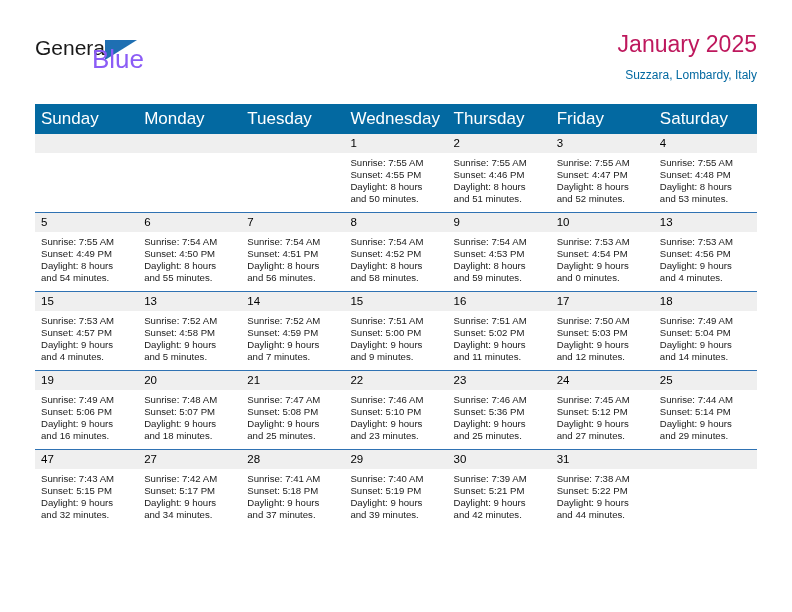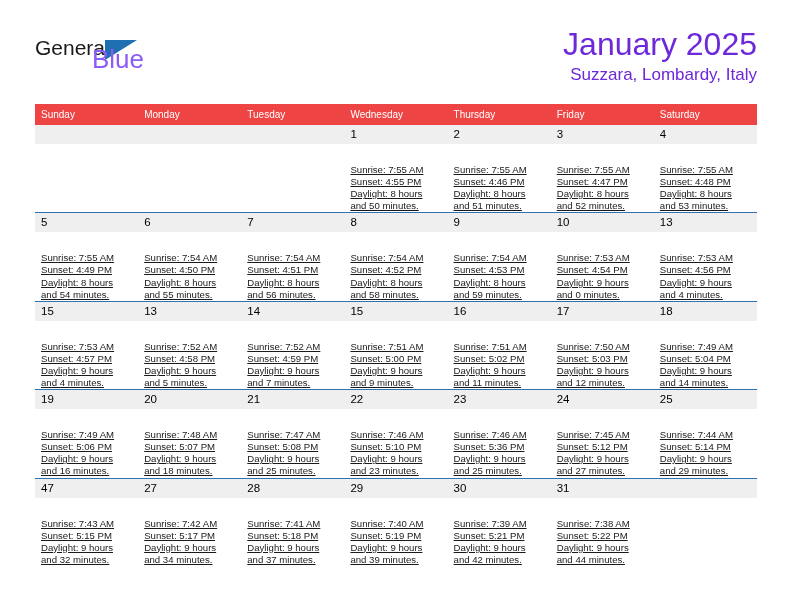--- a/index.html
+++ b/index.html
@@ -73,48 +73,48 @@
     background: #ffffff;
   }
 
   .title-block {
     position: absolute;
     right: 0;
     top: 0;
     text-align: right;
   }
   .cal-title {
-    font-size: 32px;
-    color: #6d28d9;
+    font-size: 23px;
+    color: #be185d;
     line-height: 32px;
     font-weight: 400;
     white-space: nowrap;
   }
   .cal-subtitle {
-    font-size: 17px;
-    color: #6d28d9;
+    font-size: 12px;
+    color: #0369a1;
     line-height: 22px;
     margin-top: 4px;
     font-weight: 400;
     white-space: nowrap;
   }
 
   
   .calendar {
     position: absolute;
     left: 35px;
     top: 104px;
     width: 722px;
     border-collapse: collapse;
     table-layout: fixed;
   }
   .calendar th {
-    background: #ef4444;
+    background: #0369a1;
     color: #ffffff;
-    font-size: 10px;
+    font-size: 17px;
     font-weight: 400;
     text-align: left;
     padding: 5px 0 5px 6px;
     height: 11px;
     border: none;
   }
   .calendar td {
     vertical-align: top;
     padding: 0;
     border: none;
@@ -130,25 +130,24 @@
     font-size: 11.5px;
     color: #000000;
     padding: 3px 0 3px 6px;
     height: 13px;
     line-height: 13px;
   }
   .daynum.empty {
     color: transparent;
   }
   .info {
-    padding: 20px 6px 0 6px;
+    padding: 4px 6px 0 6px;
     font-size: 9.6px;
     line-height: 12.1px;
     color: #1a1a1a;
-    text-decoration: underline;
   }
   .info div {
     white-space: nowrap;
   }
 </style>
 </head>
 <body>
 
 <div class="page">
 

